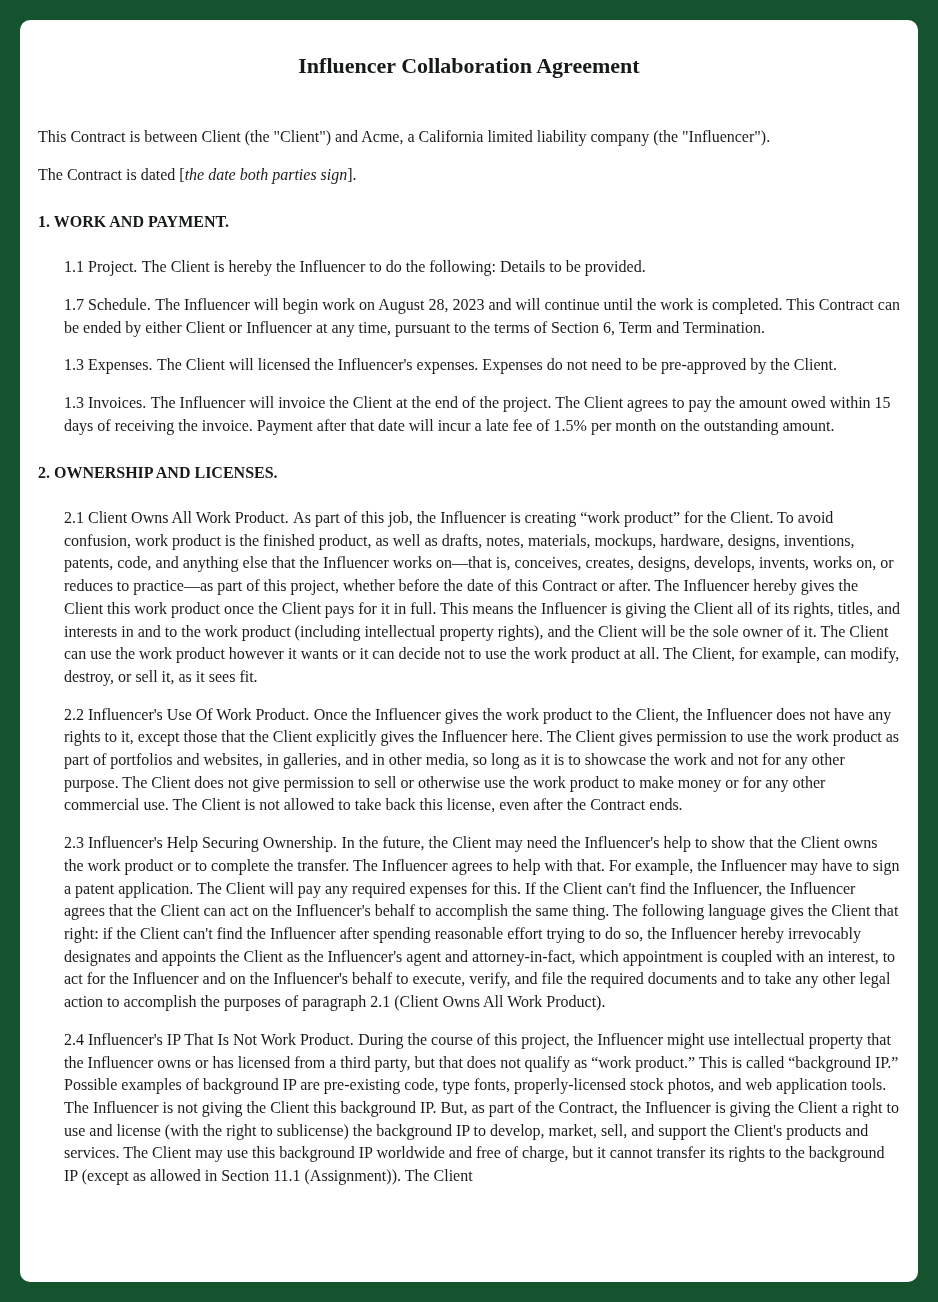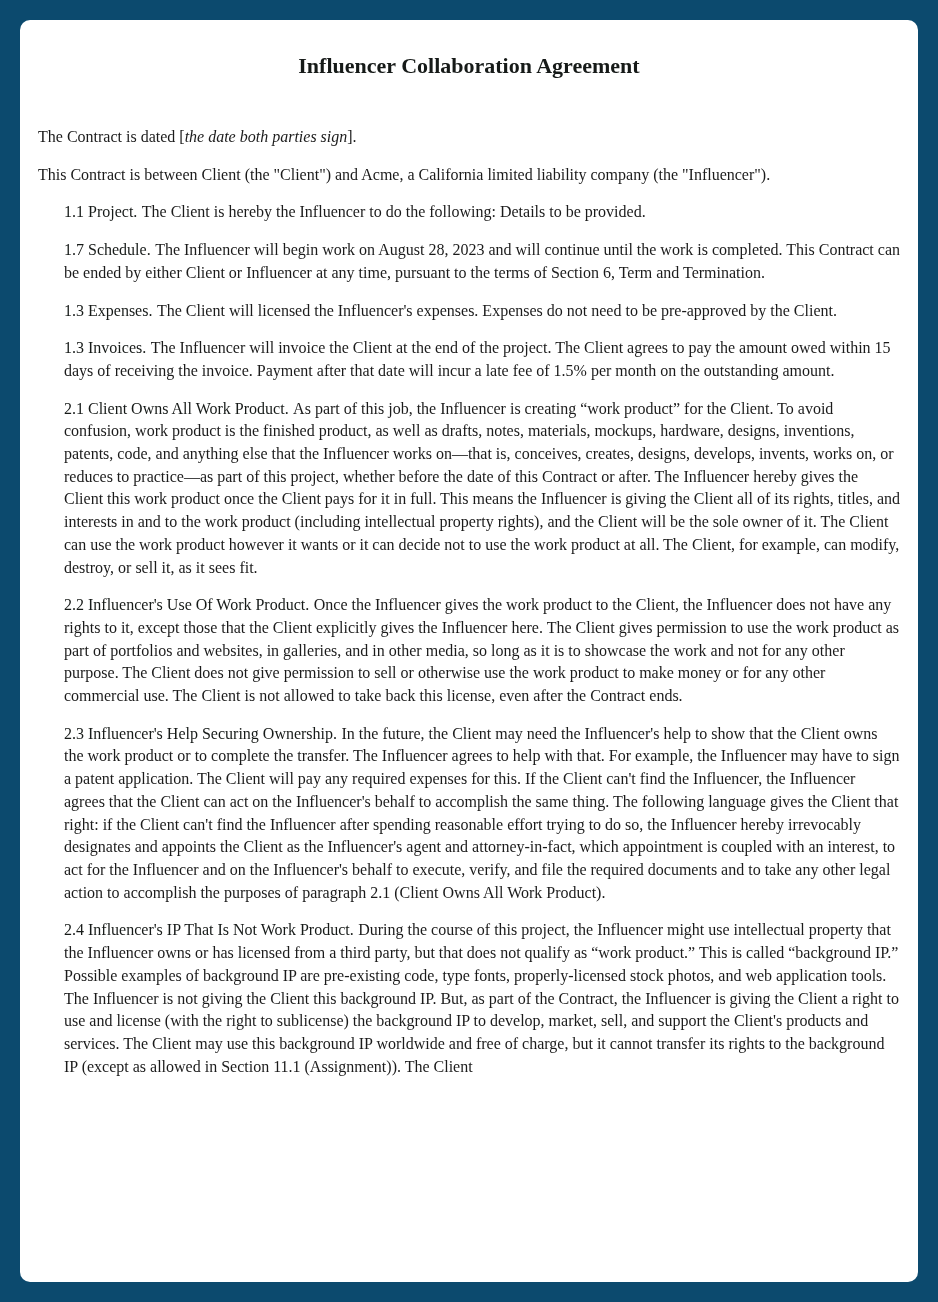--- a/index.html
+++ b/index.html
@@ -10,21 +10,21 @@
     overflow: hidden;
   }
   body {
     background: #28a70a;
     font-family: "Liberation Serif", "DejaVu Serif", serif;
   }
   .frame {
     position: relative;
     width: 938px;
     height: 1302px;
-    background: #0c4a6e;
+    background: #14532d;
   }
   .card {
     position: absolute;
     left: 20px;
     top: 20px;
     width: 898px;
     height: 1262px;
     background: #ffffff;
     border-radius: 10px;
     overflow: hidden;
@@ -70,35 +70,37 @@
   }
 </style>
 </head>
 <body>
 
 <div class="frame">
   <div class="card">
 
     <h1 class="doc-title">Influencer Collaboration Agreement</h1>
 
+    <p class="para">This Contract is between Client (the "Client") and Acme, a California limited liability company (the "Influencer").</p>
+
     <p class="para"><span>The Contract is dated [</span><span class="dated-italic">the date both parties sign</span><span>].</span></p>
 
-    <p class="para">This Contract is between Client (the "Client") and Acme, a California limited liability company (the "Influencer").</p>
-
+    <h2 class="section-heading">1. WORK AND PAYMENT.</h2>
 
     <p class="clause"><span class="clause-label">1.1 Project.</span><span>The Client is hereby the Influencer to do the following: Details to be provided.</span></p>
 
     <p class="clause"><span class="clause-label">1.7 Schedule.</span><span>The Influencer will begin work on August 28, 2023 and will continue until the work is completed. This Contract can be ended by either Client or Influencer at any time, pursuant to the terms of Section 6, Term and Termination.</span></p>
 
 
     <p class="clause"><span class="clause-label">1.3 Expenses.</span><span>The Client will licensed the Influencer's expenses. Expenses do not need to be pre-approved by the Client.</span></p>
 
     <p class="clause"><span class="clause-label">1.3 Invoices.</span><span>The Influencer will invoice the Client at the end of the project. The Client agrees to pay the amount owed within 15 days of receiving the invoice. Payment after that date will incur a late fee of 1.5% per month on the outstanding amount.</span></p>
 
 
+    <h2 class="section-heading">2. OWNERSHIP AND LICENSES.</h2>
 
     <p class="clause"><span class="clause-label">2.1 Client Owns All Work Product.</span><span>As part of this job, the Influencer is creating “work product” for the Client. To avoid confusion, work product is the finished product, as well as drafts, notes, materials, mockups, hardware, designs, inventions, patents, code, and anything else that the Influencer works on—that is, conceives, creates, designs, develops, invents, works on, or reduces to practice—as part of this project, whether before the date of this Contract or after. The Influencer hereby gives the Client this work product once the Client pays for it in full. This means the Influencer is giving the Client all of its rights, titles, and interests in and to the work product (including intellectual property rights), and the Client will be the sole owner of it. The Client can use the work product however it wants or it can decide not to use the work product at all. The Client, for example, can modify, destroy, or sell it, as it sees fit.</span></p>
 
     <p class="clause"><span class="clause-label">2.2 Influencer's Use Of Work Product.</span><span>Once the Influencer gives the work product to the Client, the Influencer does not have any rights to it, except those that the Client explicitly gives the Influencer here. The Client gives permission to use the work product as part of portfolios and websites, in galleries, and in other media, so long as it is to showcase the work and not for any other purpose. The Client does not give permission to sell or otherwise use the work product to make money or for any other commercial use. The Client is not allowed to take back this license, even after the Contract ends.</span></p>
 
     <p class="clause"><span class="clause-label">2.3 Influencer's Help Securing Ownership.</span><span>In the future, the Client may need the Influencer's help to show that the Client owns the work product or to complete the transfer. The Influencer agrees to help with that. For example, the Influencer may have to sign a patent application. The Client will pay any required expenses for this. If the Client can't find the Influencer, the Influencer agrees that the Client can act on the Influencer's behalf to accomplish the same thing. The following language gives the Client that right: if the Client can't find the Influencer after spending reasonable effort trying to do so, the Influencer hereby irrevocably designates and appoints the Client as the Influencer's agent and attorney-in-fact, which appointment is coupled with an interest, to act for the Influencer and on the Influencer's behalf to execute, verify, and file the required documents and to take any other legal action to accomplish the purposes of paragraph 2.1 (Client Owns All Work Product).</span></p>
 
     <p class="clause"><span class="clause-label">2.4 Influencer's IP That Is Not Work Product.</span><span>During the course of this project, the Influencer might use intellectual property that the Influencer owns or has licensed from a third party, but that does not qualify as “work product.” This is called “background IP.” Possible examples of background IP are pre-existing code, type fonts, properly-licensed stock photos, and web application tools. The Influencer is not giving the Client this background IP. But, as part of the Contract, the Influencer is giving the Client a right to use and license (with the right to sublicense) the background IP to develop, market, sell, and support the Client's products and services. The Client may use this background IP worldwide and free of charge, but it cannot transfer its rights to the background IP (except as allowed in Section 11.1 (Assignment)). The Client</span></p>
 
   </div>

